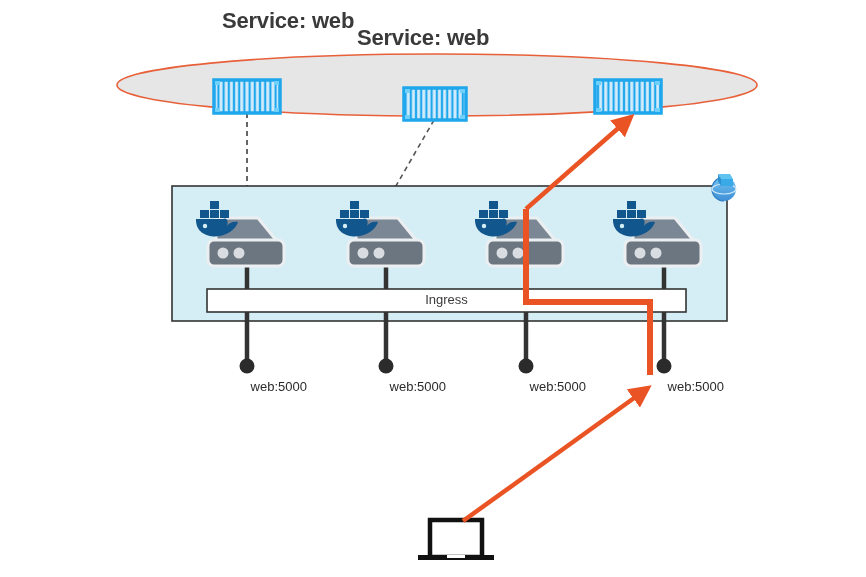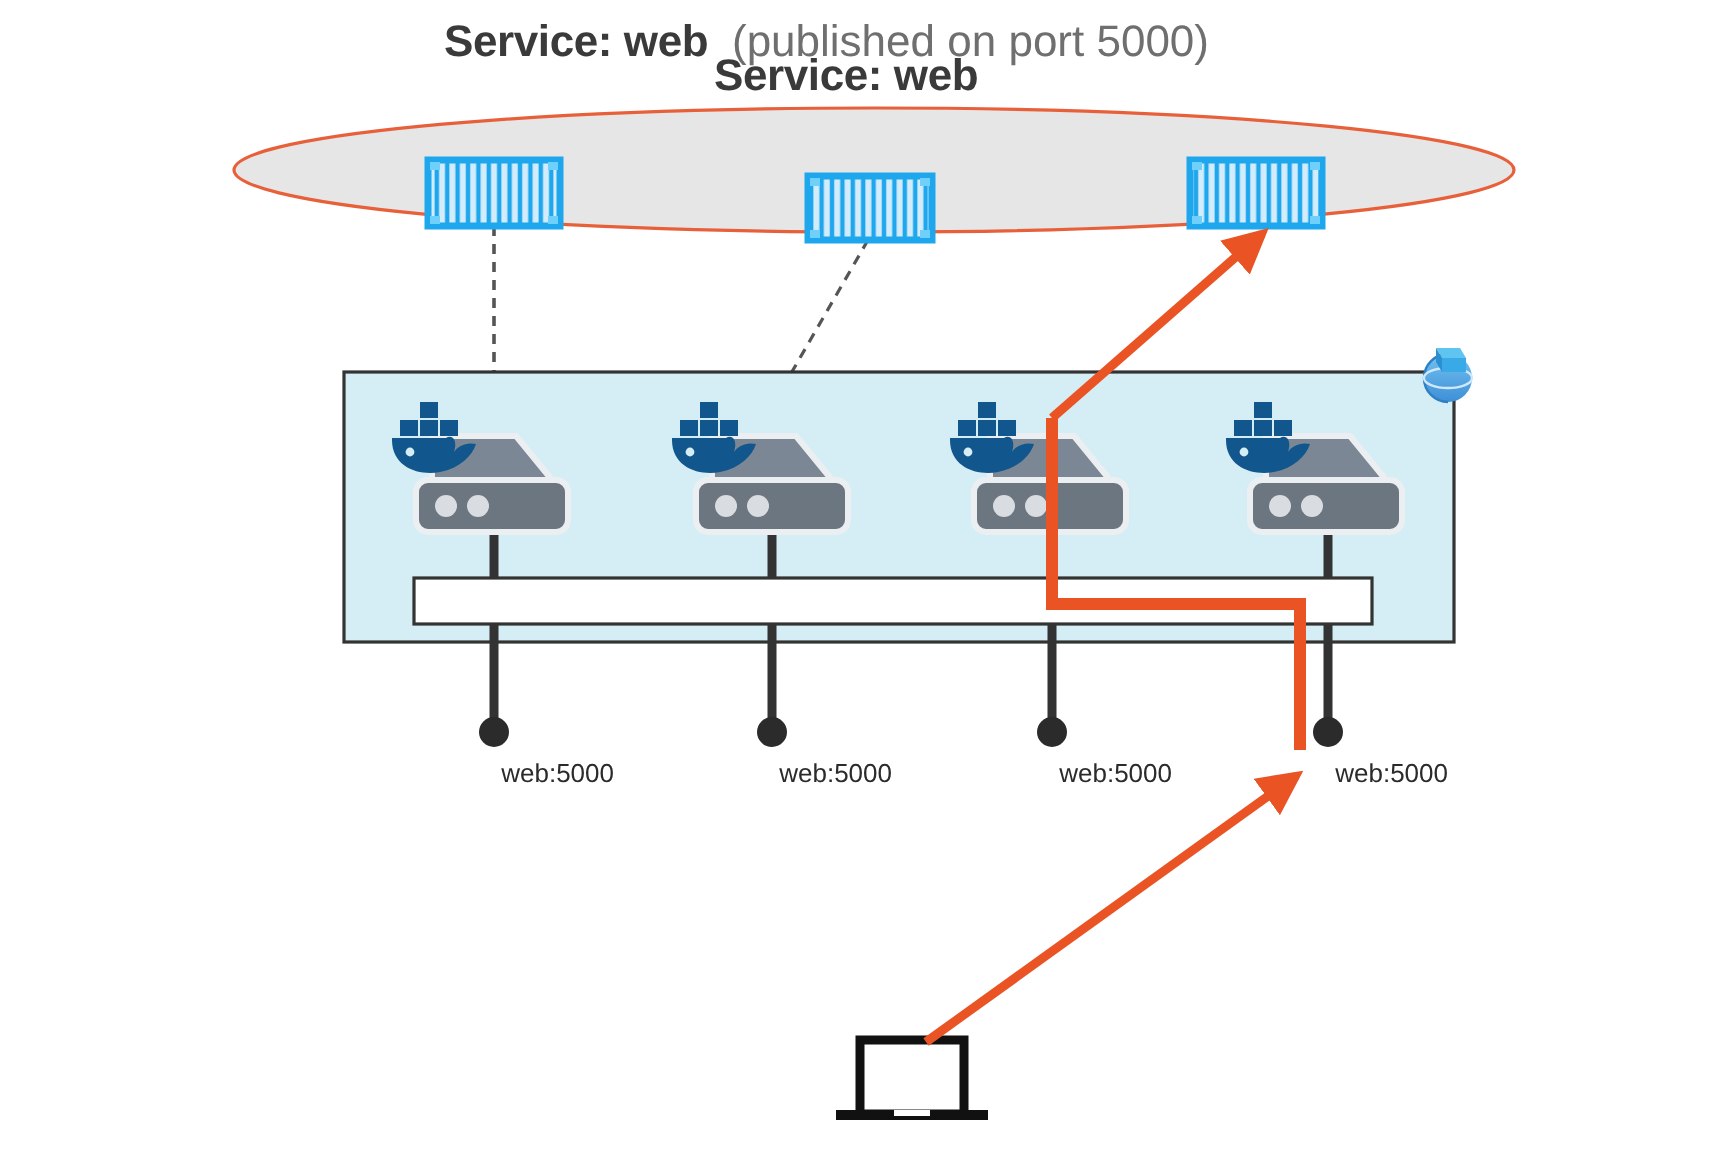--- a/index.html
+++ b/index.html
@@ -240,23 +240,23 @@
     <g>
 
       <line x1="463" y1="521" x2="648" y2="388" stroke="#ea5425" stroke-width="4.5" marker-end="url(#arrowOrange)"></line>
 
       <path d="M 650 375 L 650 302 L 526 302 L 526 209" fill="none" stroke="#ea5425" stroke-width="6" stroke-linejoin="miter"></path>
 
       <line x1="526" y1="209" x2="631" y2="117" stroke="#ea5425" stroke-width="4.5" marker-end="url(#arrowOrange)"></line>
     </g>
   </svg>
 
-  <div class="title-paren">(published on port 5000)</div>
   <div class="title-a">Service: web</div>
   <div class="title-b">Service: web</div>
 
+  <div class="ingress-label">Ingress</div>
 
   <div class="port-label" style="left:187px;">web:5000</div>
   <div class="port-label" style="left:326px;">web:5000</div>
   <div class="port-label" style="left:466px;">web:5000</div>
   <div class="port-label" style="left:604px;">web:5000</div>
 
 </div>
 
 </body></html>

